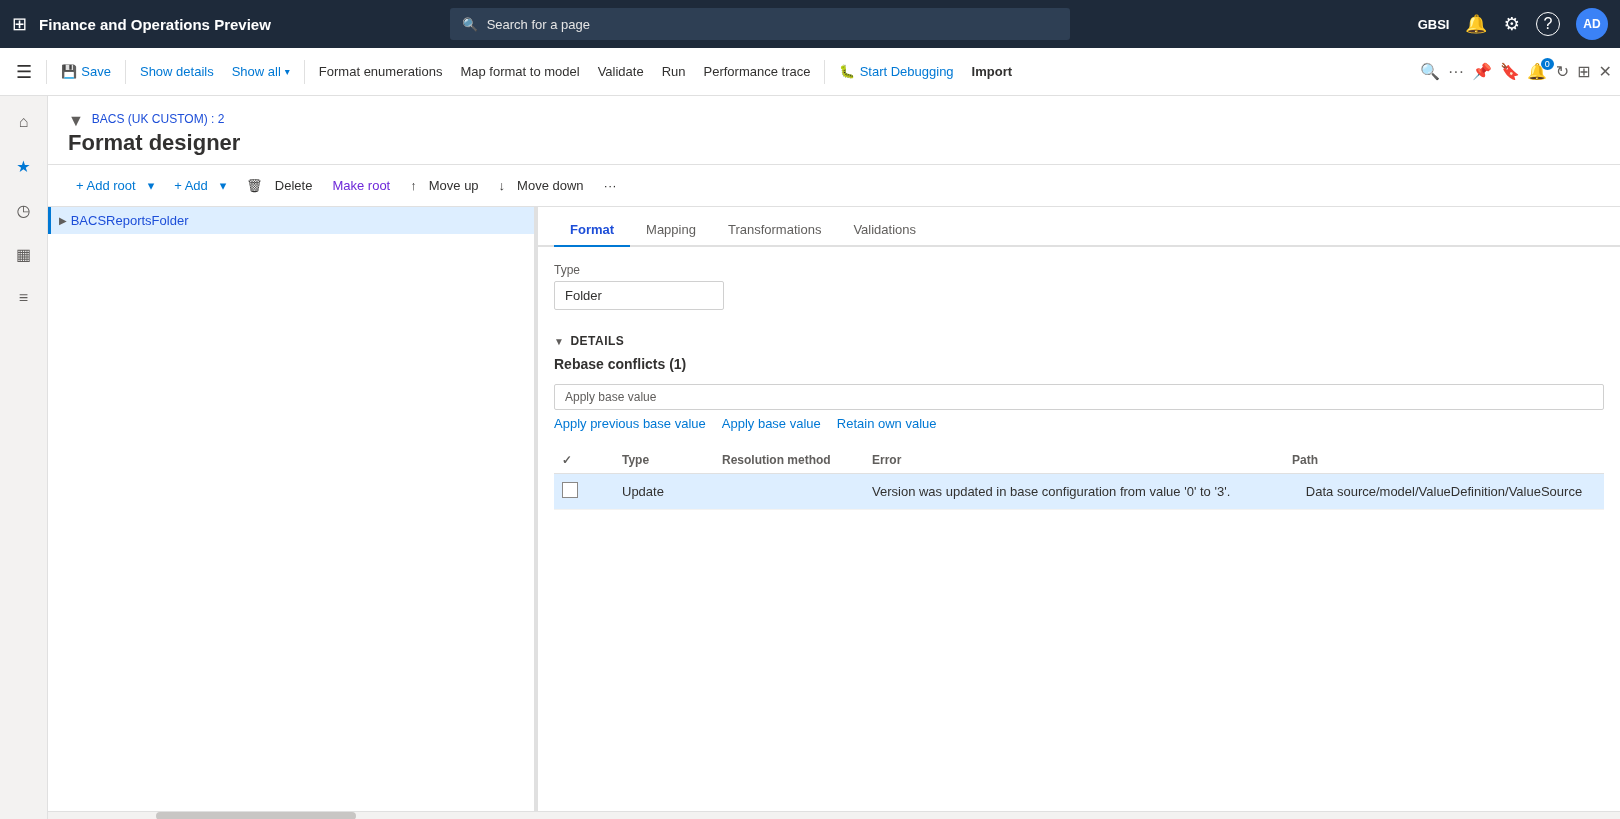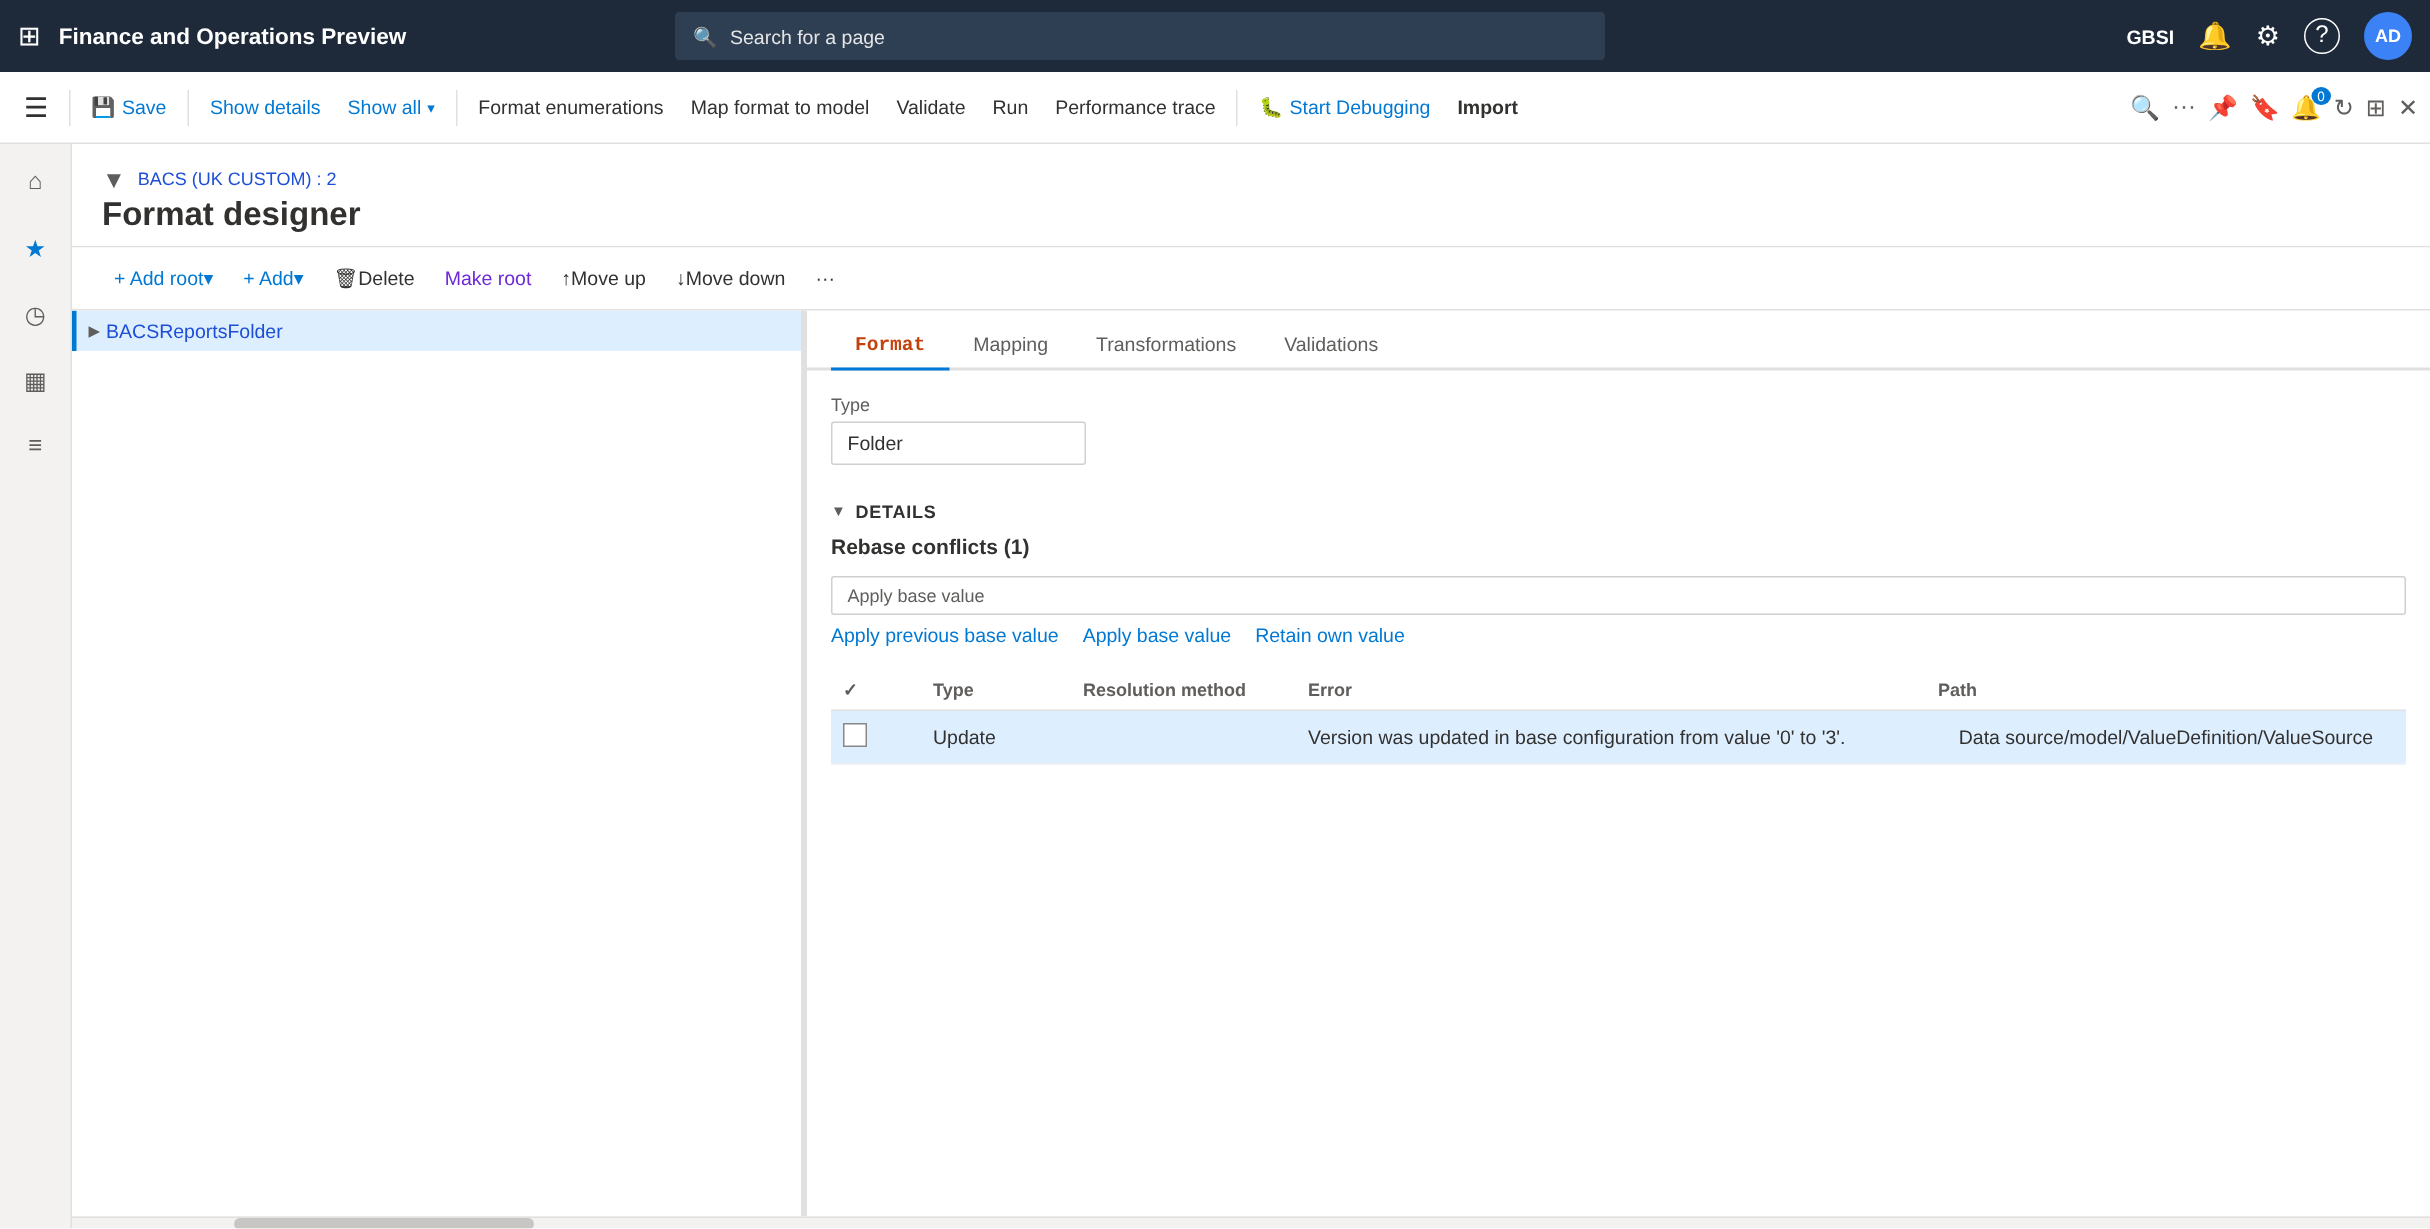--- a/index.html
+++ b/index.html
@@ -146,21 +146,21 @@
       padding: 8px 20px;
       display: flex;
       align-items: center;
       gap: 4px;
       border-bottom: 1px solid #e0e0e0;
       background: white;
     }
     .action-btn {
       display: flex;
       align-items: center;
-      gap: 0;
+      gap: 12px;
       padding: 5px 8px;
       font-size: 13px;
       color: #323130;
       cursor: pointer;
       background: none;
       border: none;
       border-radius: 2px;
       white-space: nowrap;
     }
     .action-btn.blue { color: #0078d4; }
@@ -219,24 +219,23 @@
     }
     .tab {
       padding: 8px 16px;
       font-size: 13px;
       cursor: pointer;
       color: #605e5c;
       border-bottom: 2px solid transparent;
       margin-bottom: -2px;
     }
     .tab.active {
-      color: #c2410c;
+      color: #1d4ed8;
       border-bottom: 2px solid #0078d4;
       font-weight: 600;
-      font-family: Liberation Mono, monospace;
     }
 
     
     .type-section {
       padding: 16px;
     }
     .type-label {
       font-size: 12px;
       color: #605e5c;
       margin-bottom: 4px;

